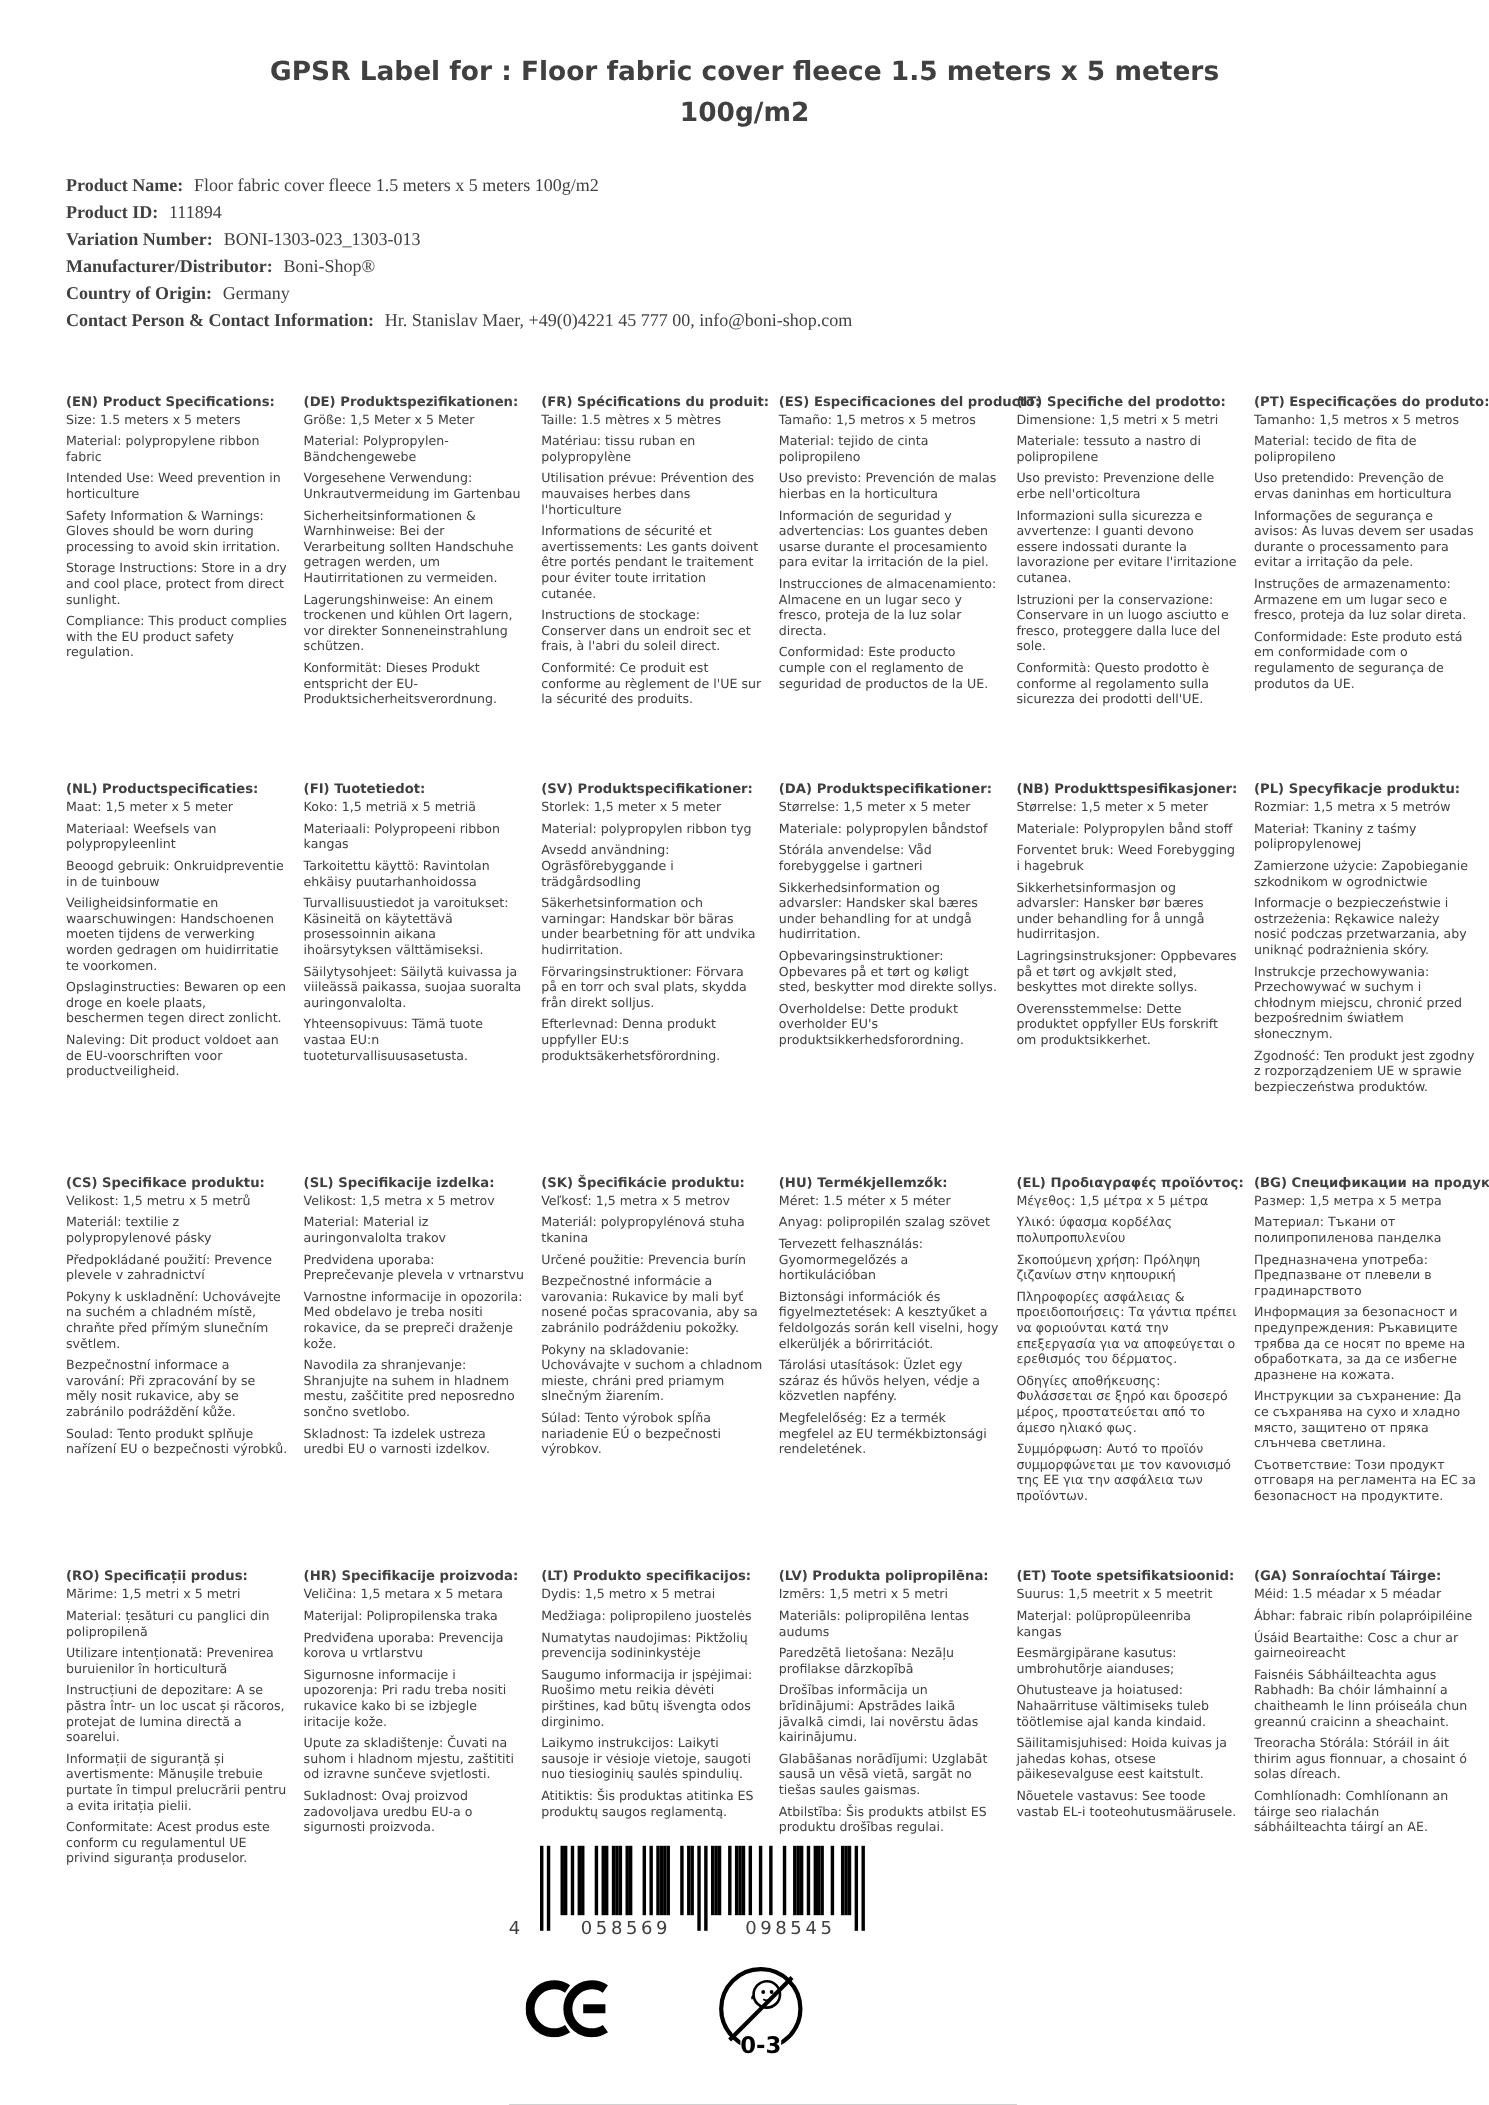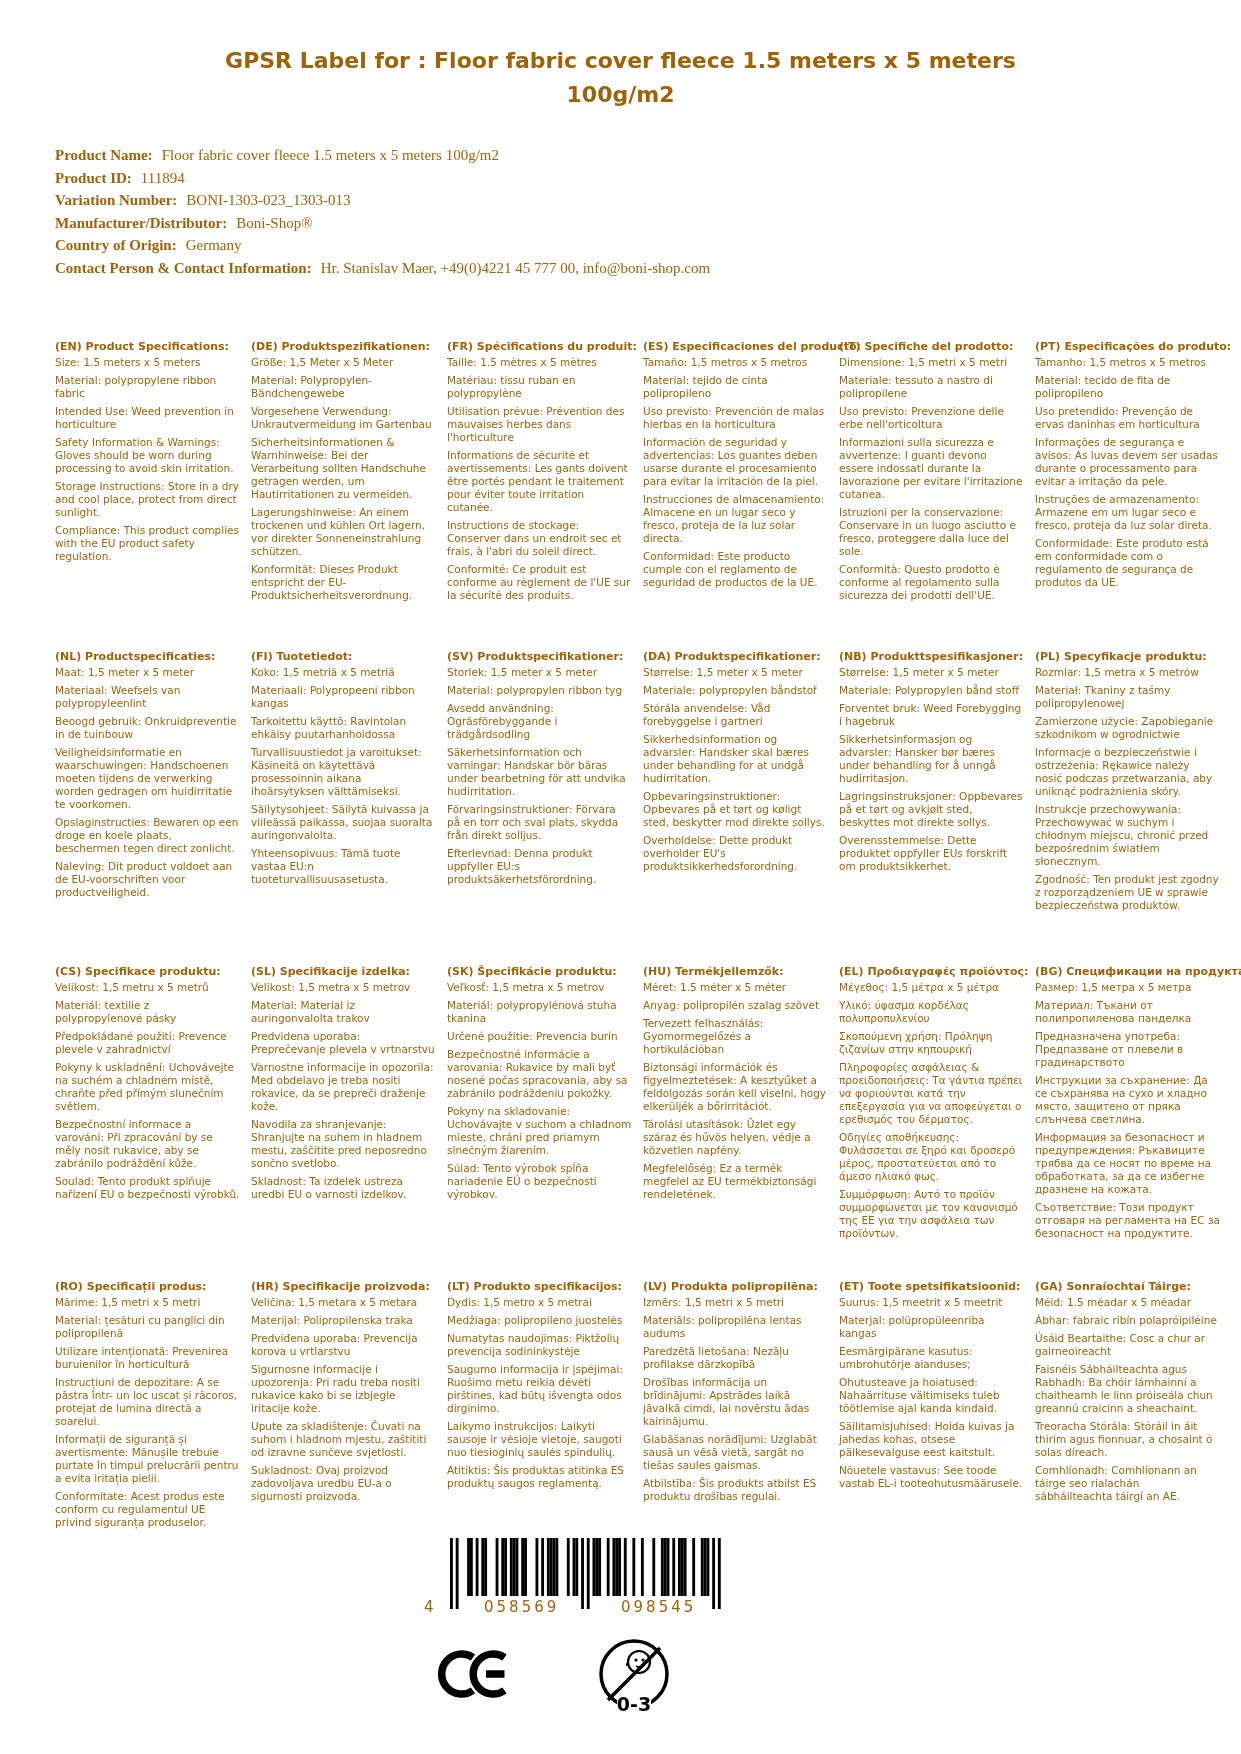--- a/index.html
+++ b/index.html
@@ -1,33 +1,34 @@
 <!DOCTYPE html>
 <html><head>
 <meta charset="utf-8">
 <style>
   html,body{margin:0;padding:0;background:#888;}
   .page{
     position:relative;width:1241px;height:1754px;margin:0 auto;
-    background:#ffffff;color:#a16207;
+    background:#ffffff;color:#404040;
     font-family:"DejaVu Sans","Liberation Sans",sans-serif;
     overflow:hidden;
   }
   .title{
     position:absolute;top:44px;left:0;right:0;margin:0 auto;max-width:880px;
     text-align:center;font-size:22px;font-weight:bold;line-height:1.55;
   }
   .info{position:absolute;left:55px;top:144px;font-size:15px;line-height:22.5px;font-family:Liberation Serif, serif;}
   .info-row{white-space:nowrap;}
   .info-label{font-weight:bold;}
   .info-value{margin-left:9px;}
   .spec-grid{
-    position:absolute;left:55px;top:340px;
+    position:absolute;left:55px;top:328px;
     display:grid;grid-template-columns:repeat(6,185px);grid-template-rows:310px 315px 315px auto;
     column-gap:11px;
+    gap:13px;
   }
   .spec-block{font-size:10.5px;line-height:1.24;overflow:visible;}
   .spec-heading{font-size:11px;font-weight:bold;white-space:nowrap;margin:0 0 2px 0;line-height:1.25;}
   .spec-para{margin:0 0 5px 0;overflow-wrap:break-word;}
   .barcode{position:absolute;left:450px;top:1538px;width:271px;}
   .barcode svg rect{fill:#000;}
   .barcode-digits span{position:absolute;top:60px;font-size:15px;}
   .bd-first{left:-26px;}
   .bd-left{left:34px;letter-spacing:3px;}
   .bd-right{left:156px;letter-spacing:3px;margin-left:15px;}
@@ -231,22 +232,22 @@
         <p class="spec-para">Πληροφορίες ασφάλειας &amp; προειδοποιήσεις: Τα γάντια πρέπει να φοριούνται κατά την επεξεργασία για να αποφεύγεται ο ερεθισμός του δέρματος.</p>
         <p class="spec-para">Οδηγίες αποθήκευσης: Φυλάσσεται σε ξηρό και δροσερό μέρος, προστατεύεται από το άμεσο ηλιακό φως.</p>
         <p class="spec-para">Συμμόρφωση: Αυτό το προϊόν συμμορφώνεται με τον κανονισμό της ΕΕ για την ασφάλεια των προϊόντων.</p>
       </div>
 
     <div class="spec-block">
       <div class="spec-heading">(BG) Спецификации на продукта:</div>
     <p class="spec-para">Размер: 1,5 метра x 5 метра</p>
         <p class="spec-para">Материал: Тъкани от полипропиленова панделка</p>
         <p class="spec-para">Предназначена употреба: Предпазване от плевели в градинарството</p>
+        <p class="spec-para">Информация за безопасност и предупреждения: Ръкавиците трябва да се носят по време на обработката, за да се избегне дразнене на кожата.</p>
         <p class="spec-para">Инструкции за съхранение: Да се съхранява на сухо и хладно място, защитено от пряка слънчева светлина.</p>
-        <p class="spec-para">Информация за безопасност и предупреждения: Ръкавиците трябва да се носят по време на обработката, за да се избегне дразнене на кожата.</p>
         <p class="spec-para">Съответствие: Този продукт отговаря на регламента на ЕС за безопасност на продуктите.</p>
       </div>
 
     <div class="spec-block">
       <div class="spec-heading">(RO) Specificații produs:</div>
     <p class="spec-para">Mărime: 1,5 metri x 5 metri</p>
         <p class="spec-para">Material: țesături cu panglici din polipropilenă</p>
         <p class="spec-para">Utilizare intenționată: Prevenirea buruienilor în horticultură</p>
         <p class="spec-para">Instrucțiuni de depozitare: A se păstra într- un loc uscat și răcoros, protejat de lumina directă a soarelui.</p>
         <p class="spec-para">Informații de siguranță și avertismente: Mănușile trebuie purtate în timpul prelucrării pentru a evita iritația pielii.</p>

